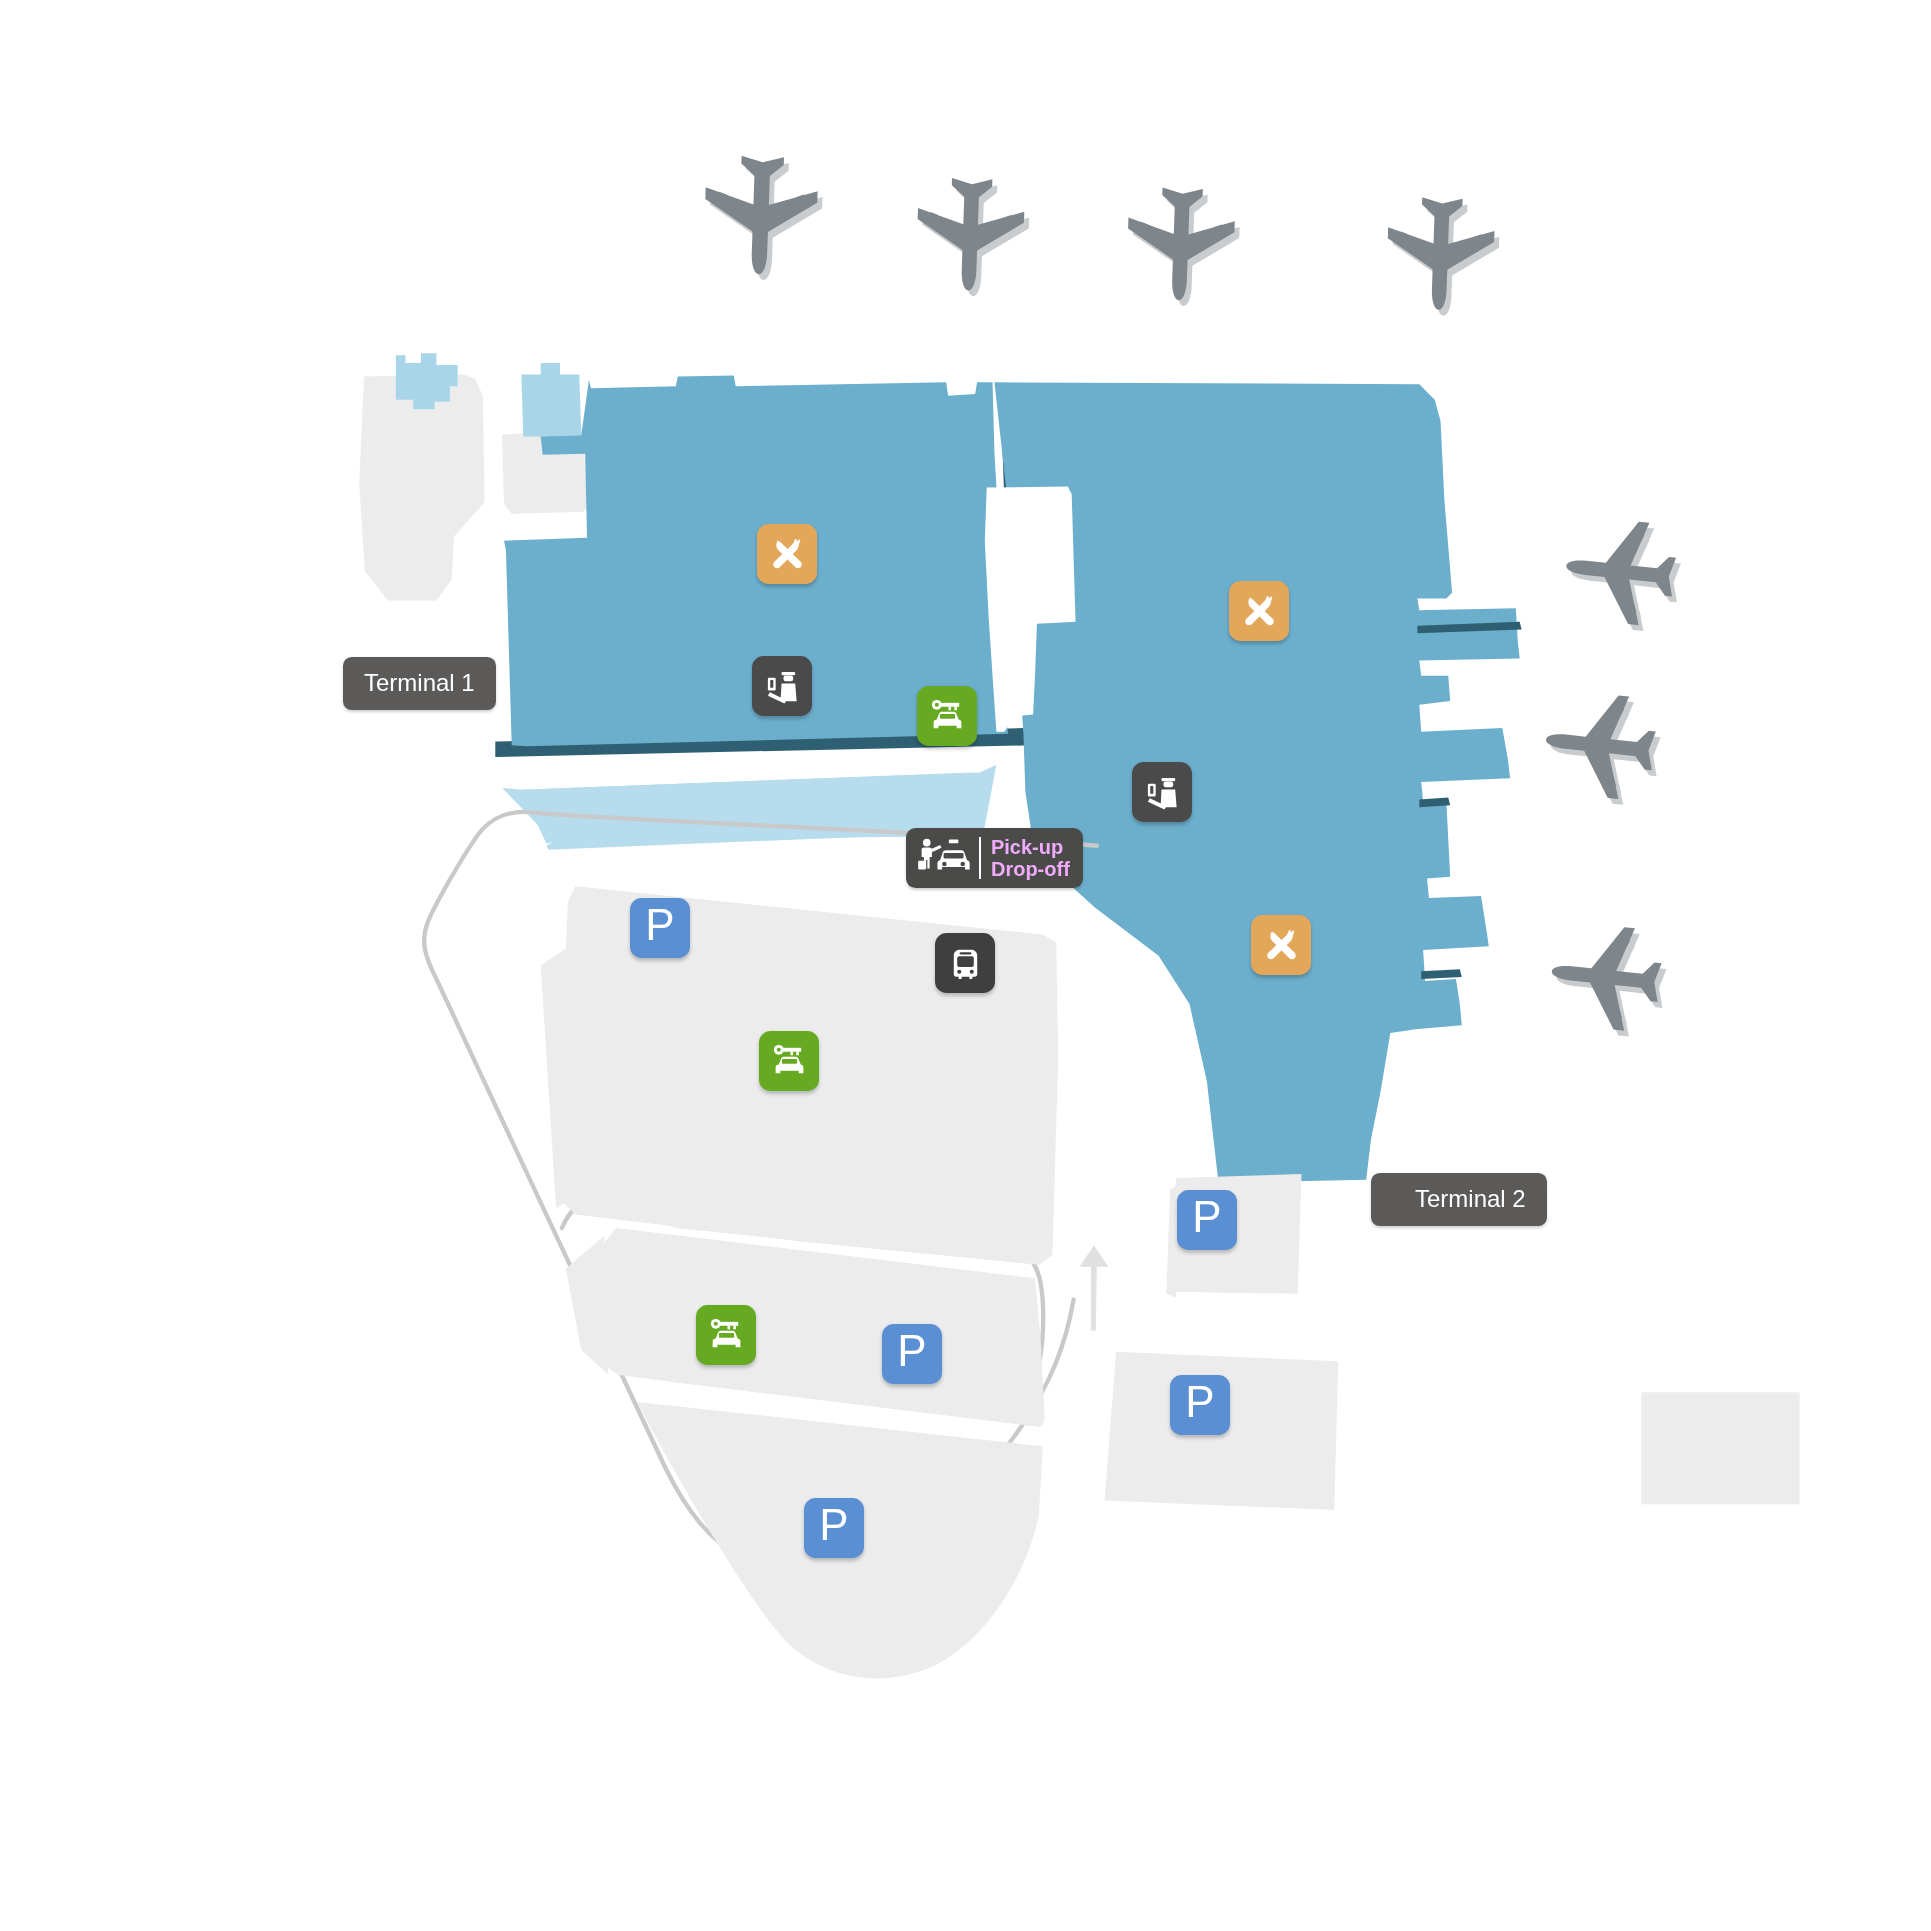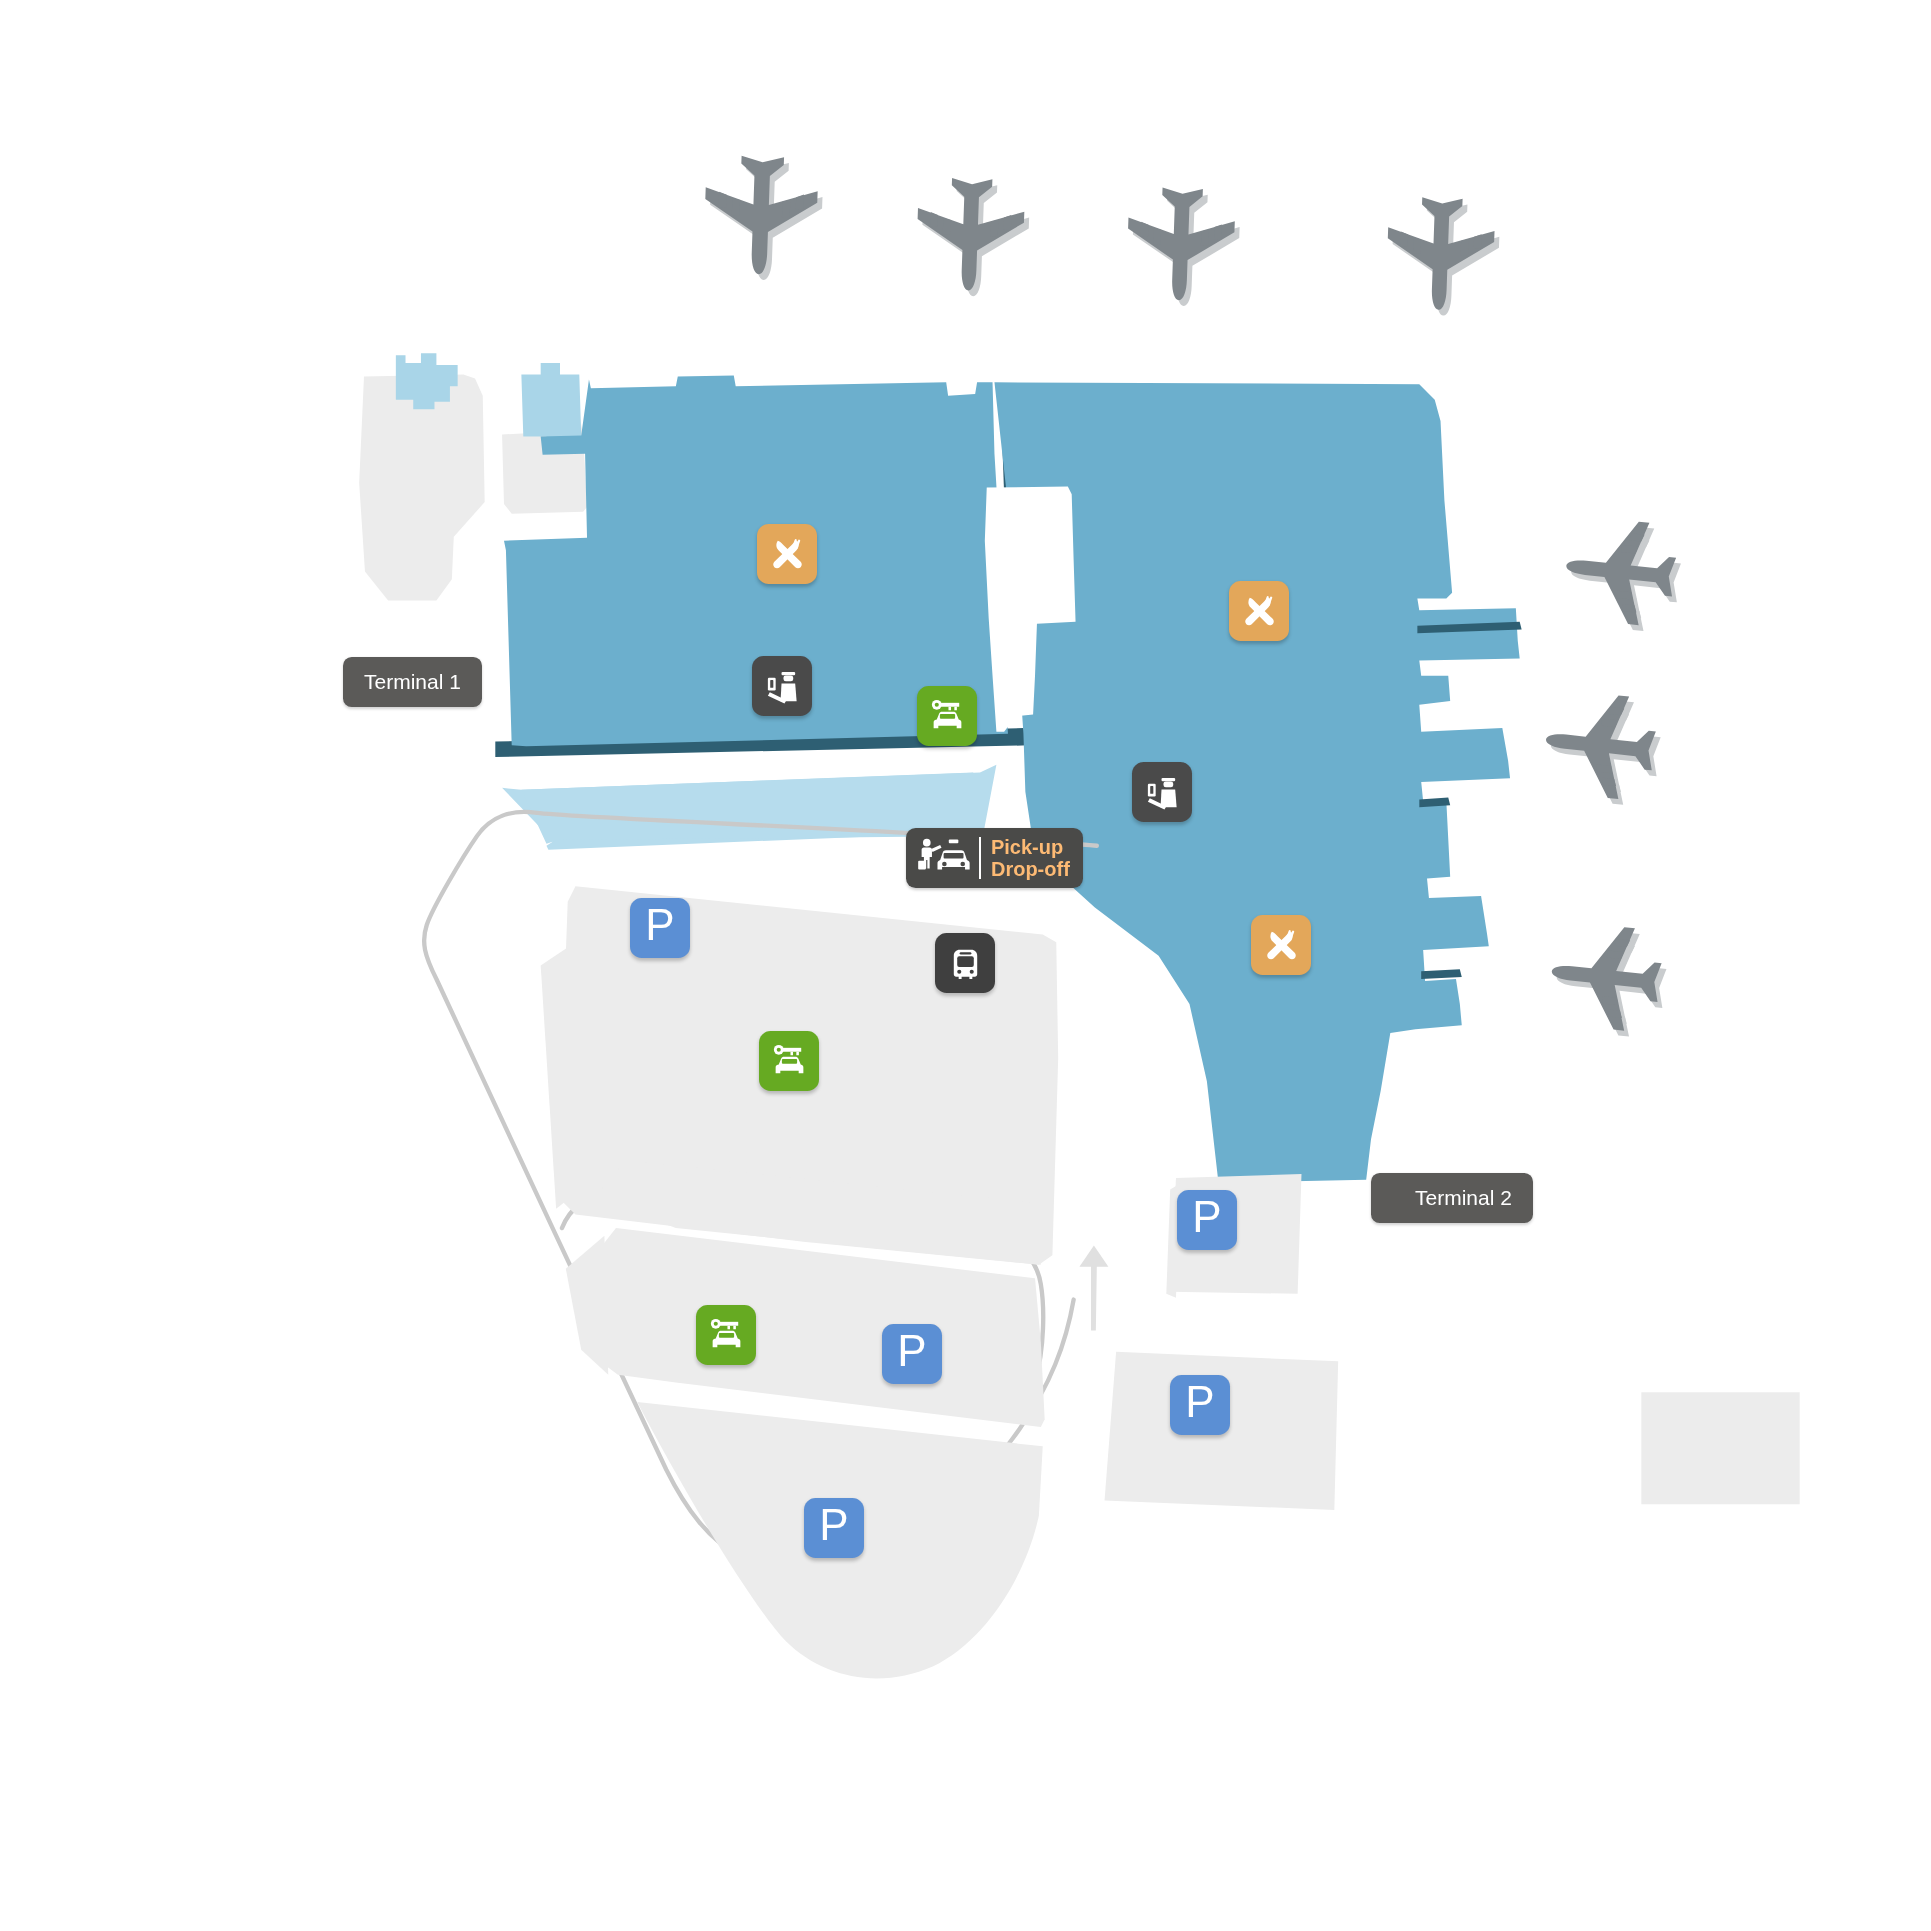--- a/index.html
+++ b/index.html
@@ -48,21 +48,21 @@
     font-family: "Liberation Sans", sans-serif;
   }
   .poi.parking span { display:block; margin-top:-1.9px; }
 
   
   .pill {
     position: absolute;
     background: #5b5a58;
     color: #ffffff;
     border-radius: 8.7px;
-    font-size: 21px;
+    font-size: 24px;
     line-height: 1;
     padding: 13.5px 21px 15.4px 21px;
     white-space: nowrap;
     box-shadow: 0 1.9px 2.9px rgba(0,0,0,0.18);
   }
 
   
   .pudo {
     position: absolute;
     background: #4a4a48;
@@ -74,21 +74,21 @@
   }
   .pudo .pudo-icon { display:flex; align-items:center; }
   .pudo .pudo-div {
     width: 1.9px;
     height: 42px;
     background: #ffffff;
     margin: 0 9.7px 0 7.7px;
     flex: none;
   }
   .pudo .pudo-text {
-    color: #fdba74;
+    color: #f0abfc;
     font-size: 20px;
     line-height: 1.12;
     font-weight: bold;
     font-family: "Liberation Sans", sans-serif;
   }
   .pudo .pudo-text div { white-space: nowrap; }
 </style>
 </head>
 <body>
 

